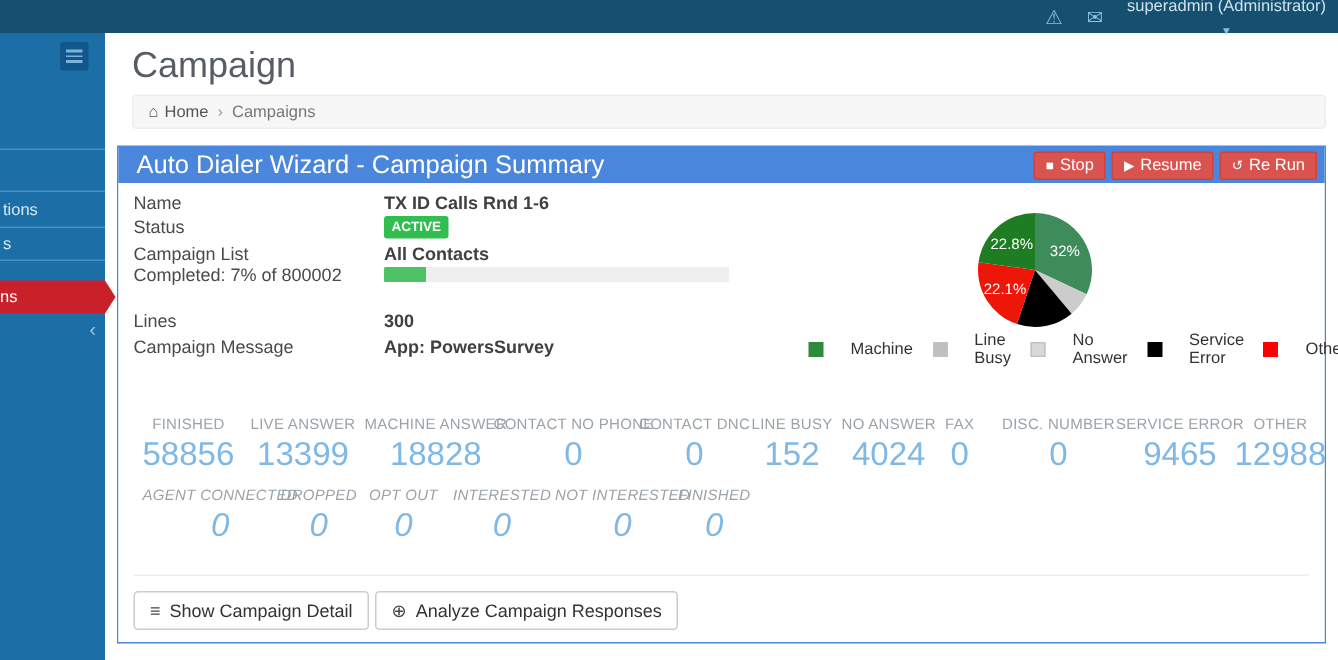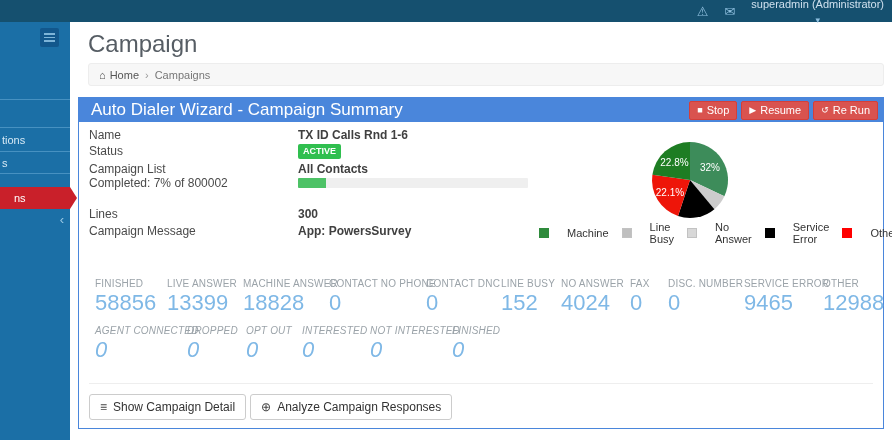--- a/index.html
+++ b/index.html
@@ -18,21 +18,21 @@
   .hamburger { position:absolute; top:6px; left:40px; width:19px; height:19px; background:#12578C; border-radius:2px;
                display:flex; flex-direction:column; justify-content:center; gap:2px; padding:0 4px; cursor:pointer; }
   .hamburger span { display:block; height:1.5px; background:#7DB4D8; }
   .sb-menu { position:absolute; top:41px; left:0; width:70px;margin-top:36px; }
   .sb-item { border-top:1px solid #4791C1; font-size:11px; color:#D6E9F5; display:flex; align-items:center; padding-left:2px; cursor:pointer; }
   .sb-item:nth-child(1){ height:28px; }
   .sb-item:nth-child(2){ height:24px; }
   .sb-item:nth-child(3){ height:22px; }
   .sb-item:nth-child(4){ height:22px; border-bottom:1px solid #4791C1; }
   .sb-active { position:absolute; top:165px; left:0; width:70px; height:22px; background:#C9202A; color:#fff; font-size:11px;
-               display:flex; align-items:center; padding-left:14px; cursor:pointer; }
+               display:flex; align-items:center; padding-left:0; cursor:pointer; }
   .sb-active .arrow { position:absolute; right:-7px; top:50%; margin-top:-11px; width:0; height:0;
                border-top:11px solid transparent; border-bottom:11px solid transparent; border-left:7px solid #C9202A; }
   .sb-collapse { position:absolute; top:190px; right:6px; color:#9CC9E5; font-size:13px; cursor:pointer; }
 
   
   .content { position:absolute; left:70px; top:22px; width:822px; height:418px; background:#fff; }
   .page-title { position:absolute; left:18px; top:8px; font-size:24px; font-weight:300; color:#565D64; }
   .breadcrumb { position:absolute; left:18px; right:8px; top:41px; height:23px; background:#F7F7F7; border:1px solid #EDEDED;
                 border-radius:3px; display:flex; align-items:center; gap:6px; padding:0 10px; font-size:11px; color:#666; }
   .bc-home { display:flex; align-items:center; gap:4px; color:#555; cursor:pointer; }
@@ -42,39 +42,39 @@
   
   .panel { position:absolute; left:8px; top:75px; width:806px; height:332px; border:1px solid #4A86DB; background:#fff; }
   .panel-header { height:24px; background:#4A86DB; display:flex; align-items:center; padding:0 5px 0 12px; }
   .panel-title { color:#fff; font-size:17px; flex:1; }
   .hdr-btn { background:#D9534F; border:1px solid #D43F3A; color:#fff; font-size:11px; height:19px; padding:0 7px; margin-left:4px;
              border-radius:2px; display:flex; align-items:center; gap:4px; cursor:pointer; }
   .hdr-btn .glyph { font-size:9px; }
   .panel-body { position:relative; height:306px; background:#fff; }
 
   
-  .f-row { position:absolute; left:10px; display:flex; font-size:12px; color:#4A4A4A; align-items:flex-start;gap:42px; }
+  .f-row { position:absolute; left:10px; display:flex; font-size:12px; color:#4A4A4A; align-items:flex-start; }
   .f-label { width:167px; flex:none; }
   .f-value { font-weight:bold; color:#404040; }
   .badge-active { display:inline-block; background:#30BF4F; color:#fff; font-size:9px; font-weight:bold; padding:3px 5px; border-radius:2px; line-height:1; }
   .progress-track { width:230px; height:10px; background:#EFEFEF; border-radius:1px; margin-top:2px; overflow:hidden; }
   .progress-fill { height:100%; background:#4DC266; }
 
   
   .pie-wrap { position:absolute; left:561px; top:8px; width:100px; height:100px; }
   .legend { position:absolute; left:460px; top:99px; display:flex; align-items:center; gap:13px; font-size:11px; color:#333; }
   .legend-item { display:flex; align-items:center; gap:18px; }
   .legend-swatch { width:10px; height:10px; flex:none; }
   .legend-pg { display:flex; align-items:center; gap:4px; margin-left:14px; font-size:11px; }
   .pg-prev { color:#C9CDD1; font-size:10px; cursor:pointer; }
   .pg-num { color:#2F6FB8; }
   .pg-next { color:#1A41D8; font-size:10px; cursor:pointer; }
 
   
-  .stats-row { position:absolute; left:0; right:0; height:44px; }
+  .stats-row { position:absolute; left:0; right:0; height:44px;text-align:center; }
   .stats1 { top:156px; }
   .stats2 { top:203px;font-style:italic; }
   .stat { position:absolute; top:0; }
   .stat-label { font-size:10px; color:#9BA3A9; letter-spacing:0.2px; white-space:nowrap; }
   .stat-value { font-size:22px; color:#7FB8E6; font-weight:300; line-height:1.1; margin-top:2px; }
   .stats1 .stat:nth-child(1){left:16px} .stats1 .stat:nth-child(2){left:88px} .stats1 .stat:nth-child(3){left:164px}
   .stats1 .stat:nth-child(4){left:250px} .stats1 .stat:nth-child(5){left:347px} .stats1 .stat:nth-child(6){left:422px}
   .stats1 .stat:nth-child(7){left:482px} .stats1 .stat:nth-child(8){left:551px} .stats1 .stat:nth-child(9){left:589px}
   .stats1 .stat:nth-child(10){left:665px} .stats1 .stat:nth-child(11){left:744px}
   .stats2 .stat:nth-child(1){left:16px} .stats2 .stat:nth-child(2){left:108px} .stats2 .stat:nth-child(3){left:167px}

